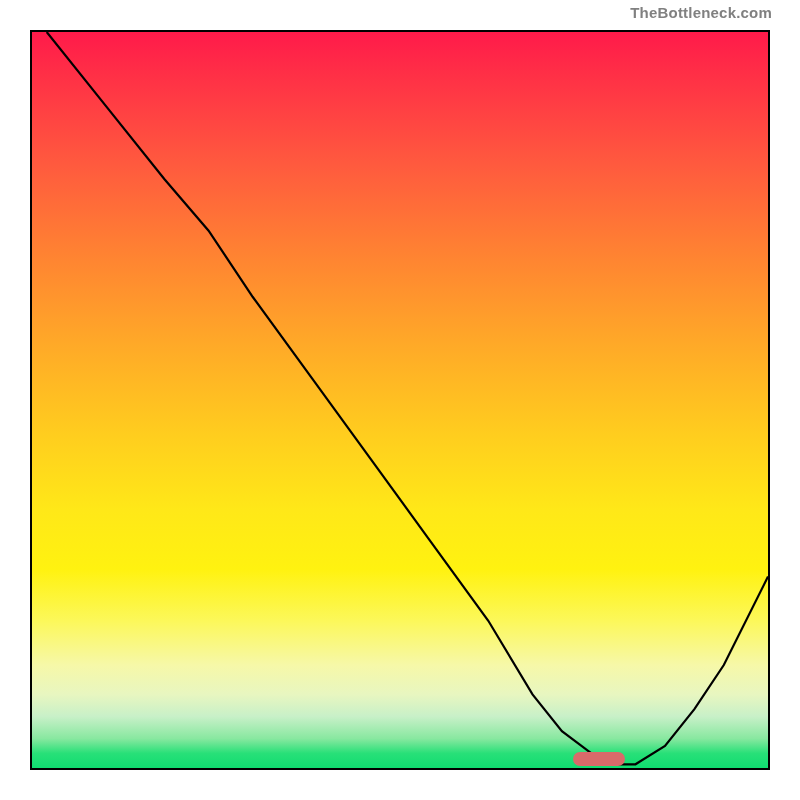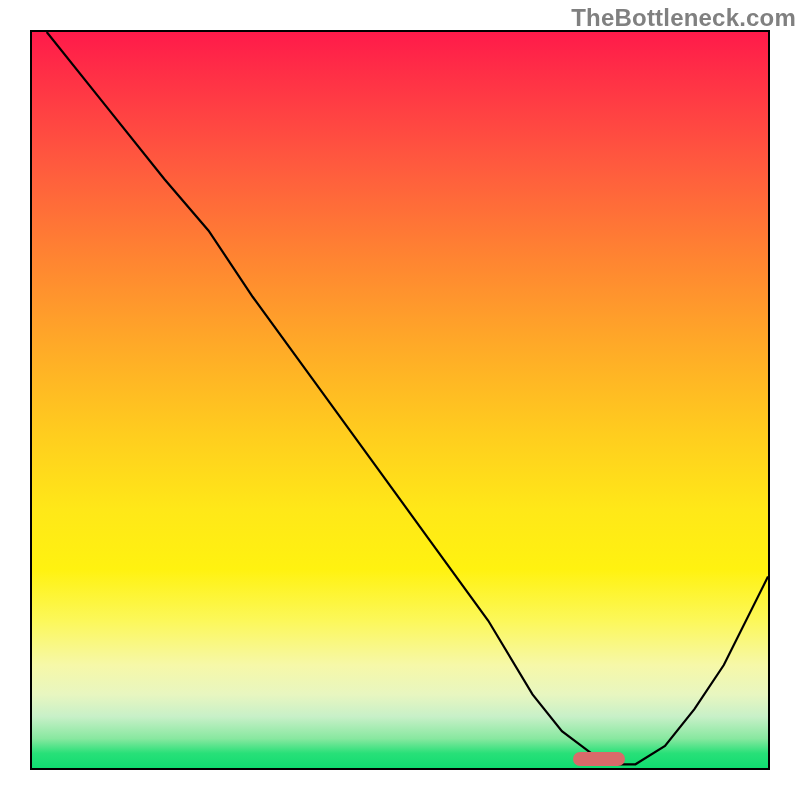--- a/index.html
+++ b/index.html
@@ -7,22 +7,22 @@
     padding: 0;
     width: 800px;
     height: 800px;
     position: relative;
     font-family: Arial, sans-serif;
     background: #fff;
   }
   .watermark {
     position: absolute;
     top: 4px;
-    right: 4px;
-    font-size: 24px;
+    right: 28px;
+    font-size: 15px;
     font-weight: bold;
     color: #808080;
     letter-spacing: 0.2px;
   }
   .plot-area {
     position: absolute;
     left: 30px;
     top: 30px;
     width: 740px;
     height: 740px;

